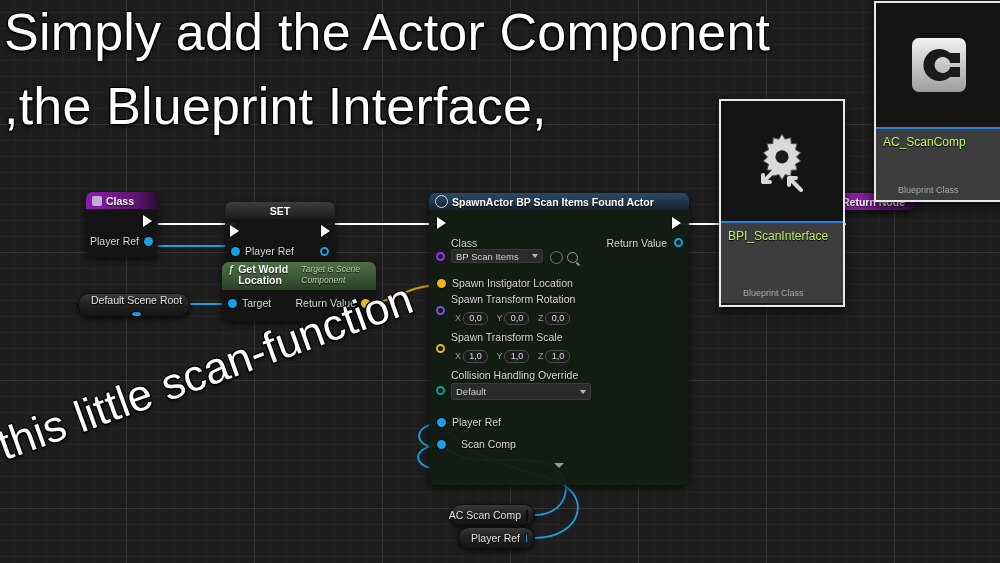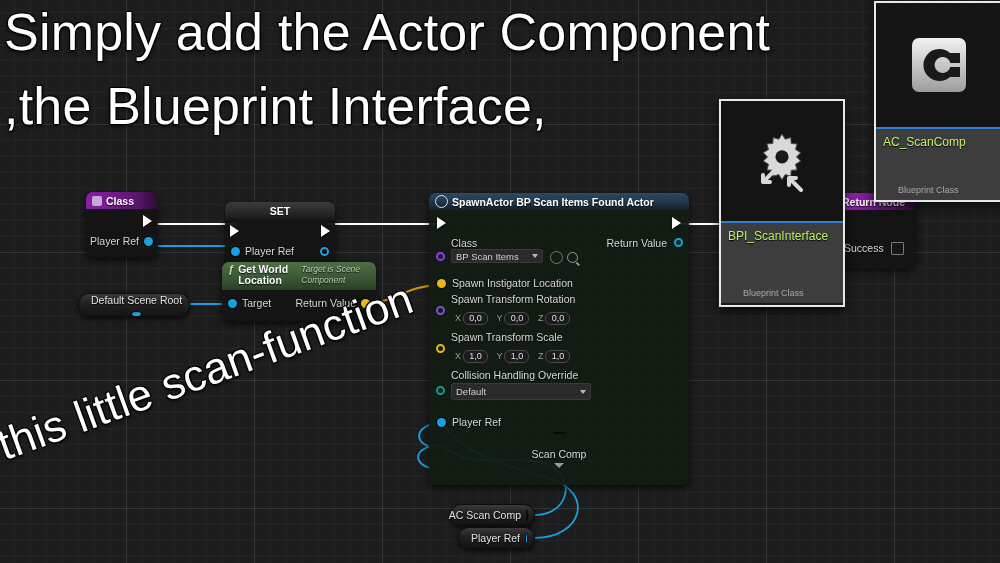--- a/index.html
+++ b/index.html
@@ -252,43 +252,34 @@
       <span class="combo" style="position:absolute;left:22px;top:14px;width:140px;height:17px;">
         <span>Default</span>
         <span class="chev"></span>
       </span>
     </div>
 
     <div class="row" style="gap:6px;padding:0 8px;height:22px;">
       <span class="dot c-blue"></span>
       <span class="lbl">Player Ref</span>
     </div>
-    <div class="row" style="gap:15px;padding:0 8px;height:22px;flex-direction:column;">
+    <div class="row" style="gap:15px;padding:0 8px;height:22px;">
       <span class="dot c-blue"></span>
       <span class="lbl">Scan Comp</span>
     </div>
 
     <div class="row" style="justify-content:center;height:20px;">
       <span class="caret-dn"></span>
     </div>
   </div>
 </div>
 
 <div class="node" id="node-return" style="left:836px;top:193px;width:80px;">
   <div class="node-head hd-ret">
     <span>Return Node</span>
-  </div>
-  <div class="node-body body-dark" style="padding:8px 0 10px;">
-    <div class="row" style="gap:6px;padding:0 8px;justify-content:flex-start;">
-      <span class="exec" style="visibility:hidden"></span>
-    </div>
-    <div class="row" style="gap:7px;padding:0 8px;">
-      <span class="lbl">Success</span>
-      <span class="chkbox"></span>
-    </div>
   </div>
 </div>
 
 <div class="pill" style="left:450px;top:504px;width:85px;box-sizing:border-box;justify-content:flex-end;">
   <span class="lbl">AC Scan Comp</span>
   <span class="dot c-blue"></span>
 </div>
 <div class="pill" style="left:458px;top:527px;width:77px;box-sizing:border-box;justify-content:flex-end;">
   <span class="lbl">Player Ref</span>
   <span class="dot c-blue"></span>

